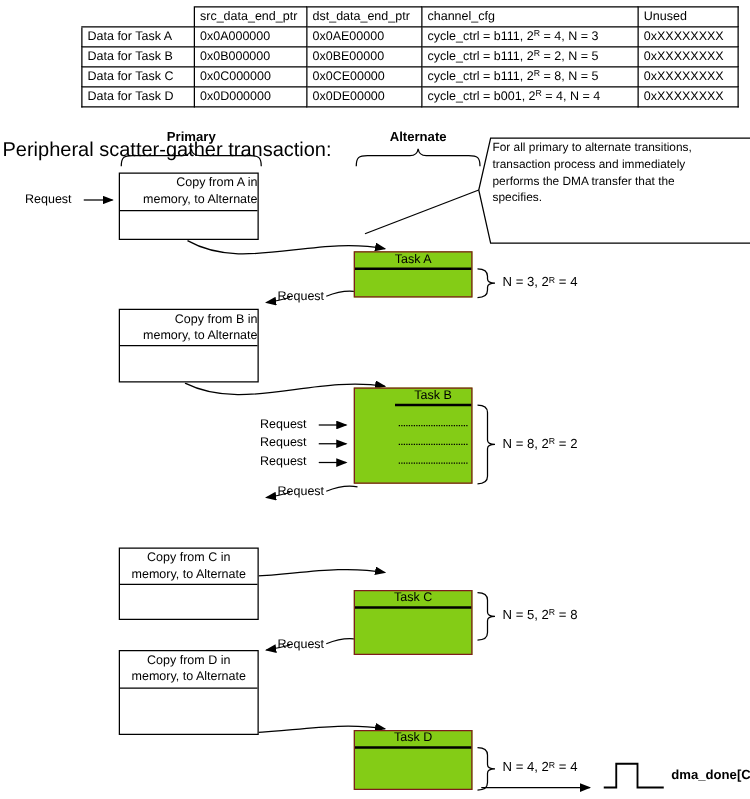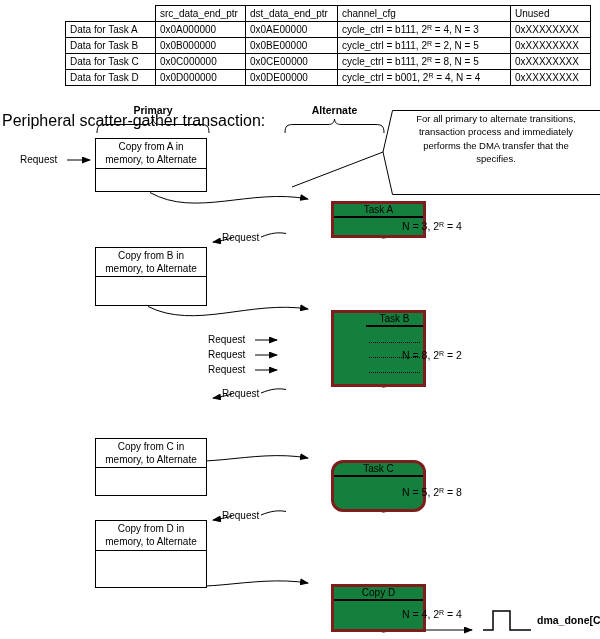--- a/index.html
+++ b/index.html
@@ -16,28 +16,28 @@
   table.cfg th,table.cfg td{
     border:1px solid #000;font-weight:normal;text-align:left;
     padding:1px 2px 1px 4px;height:13px;white-space:nowrap;overflow:hidden;
   }
   table.cfg th.corner{border-top:none;border-left:none;}
   sup.r{font-size:7px;line-height:0;vertical-align:3px;}
   
   .abs{position:absolute;}
   .fig-title{font-size:16px;margin-top:16px;}
   .col-label{font-size:10.5px;font-weight:bold;text-align:center;}
-  .note-text{font-size:9.5px;line-height:13.4px;text-align:center;}
+  .note-text{font-size:9.5px;line-height:13.4px;}
   .req{font-size:10px;white-space:nowrap;}
   .nlabel{font-size:10.5px;white-space:nowrap;}
   .dma-label{font-size:10.5px;font-weight:bold;white-space:nowrap;}
   
   .copybox{position:absolute;width:112px;border:1px solid #000;background:#fff;box-sizing:border-box;}
   .copybox-text{border-bottom:1px solid #000;font-size:10px;line-height:13px;text-align:center;padding-top:1px;}
-  .taskbox{position:absolute;width:95px;border:3px solid #7f1d1d;background:#15803d;box-sizing:border-box;margin-left:48px;}
+  .taskbox{position:absolute;width:95px;border:1px solid #7f1d1d;background:#84cc16;box-sizing:border-box;}
   .taskbox-title{height:12px;border-bottom:2px solid #000;font-size:10px;line-height:12px;text-align:center;}
   .taskbox-body{position:relative;width:100%;}
   .dotline{position:absolute;left:3px;right:3px;border-top:1.5px dotted #000;height:0;}
   svg.overlay{position:absolute;left:0;top:0;}
 </style>
 </head>
 <body>
 
 <div class="canvas">
 
@@ -144,50 +144,50 @@
 
   <div class="abs req" style="left:20px;top:154px;">Request</div>
   <div class="abs req" style="left:222px;top:232px;">Request</div>
   <div class="abs req" style="left:208px;top:334px;">Request</div>
   <div class="abs req" style="left:208px;top:349px;">Request</div>
   <div class="abs req" style="left:208px;top:364px;">Request</div>
   <div class="abs req" style="left:222px;top:388px;">Request</div>
   <div class="abs req" style="left:222px;top:510px;">Request</div>
 
   <div class="copybox" style="left:95px;top:138px;height:54px;">
-    <div class="copybox-text" style="height:28px;"><span>Copy from A in</span><br><span>memory, to Alternate</span></div>
+    <div class="copybox-text" style="height:28px;text-align:right;"><span>Copy from A in</span><br><span>memory, to Alternate</span></div>
   </div>
   <div class="copybox" style="left:95px;top:247px;height:59px;">
-    <div class="copybox-text" style="height:27px;"><span>Copy from B in</span><br><span>memory, to Alternate</span></div>
+    <div class="copybox-text" style="height:27px;text-align:right;"><span>Copy from B in</span><br><span>memory, to Alternate</span></div>
   </div>
   <div class="copybox" style="left:95px;top:394px;height:58px;margin-top:44px;">
     <div class="copybox-text" style="height:27px;"><span>Copy from C in</span><br><span>memory, to Alternate</span></div>
   </div>
   <div class="copybox" style="left:95px;top:520px;height:68px;">
     <div class="copybox-text" style="height:28px;"><span>Copy from D in</span><br><span>memory, to Alternate</span></div>
   </div>
 
   <div class="taskbox" style="left:283px;top:201px;height:37px;">
     <div class="taskbox-title">Task A</div>
     <div class="taskbox-body" style="height:21px;"></div>
   </div>
   <div class="taskbox" style="left:283px;top:310px;height:77px;padding-left:32px;">
     <div class="taskbox-title">Task B</div>
     <div class="taskbox-body" style="height:61px;">
       <div class="dotline" style="top:15px;"></div>
       <div class="dotline" style="top:30px;"></div>
       <div class="dotline" style="top:45px;"></div>
     </div>
   </div>
-  <div class="taskbox" style="left:283px;top:460px;height:52px;border-radius:12px;">
+  <div class="taskbox" style="left:283px;top:472px;height:52px;">
     <div class="taskbox-title">Task C</div>
     <div class="taskbox-body" style="height:36px;"></div>
   </div>
   <div class="taskbox" style="left:283px;top:584px;height:48px;">
-    <div class="taskbox-title">Copy D</div>
+    <div class="taskbox-title">Task D</div>
     <div class="taskbox-body" style="height:32px;"></div>
   </div>
 
   <div class="abs nlabel" style="left:402px;top:220px;"><span>N = 3, 2</span><sup class="r">R</sup><span> = 4</span></div>
   <div class="abs nlabel" style="left:402px;top:349px;"><span>N = 8, 2</span><sup class="r">R</sup><span> = 2</span></div>
   <div class="abs nlabel" style="left:402px;top:486px;"><span>N = 5, 2</span><sup class="r">R</sup><span> = 8</span></div>
   <div class="abs nlabel" style="left:402px;top:608px;"><span>N = 4, 2</span><sup class="r">R</sup><span> = 4</span></div>
 
   <div class="abs dma-label" style="left:537px;top:614px;">dma_done[C]</div>
 

